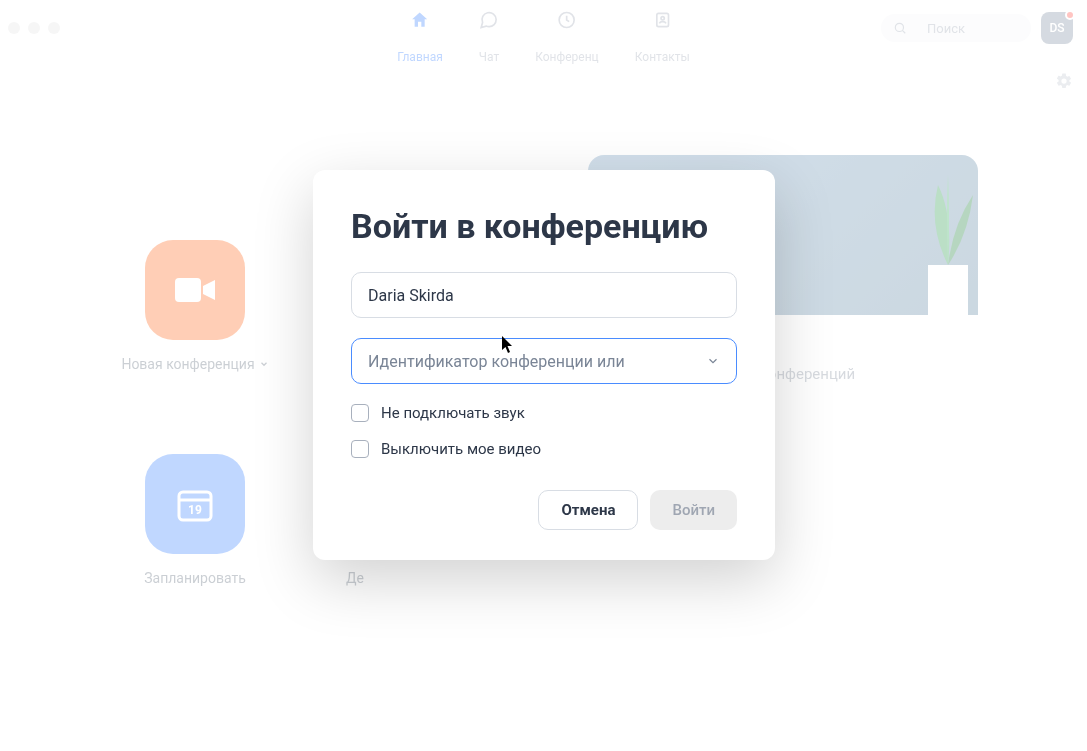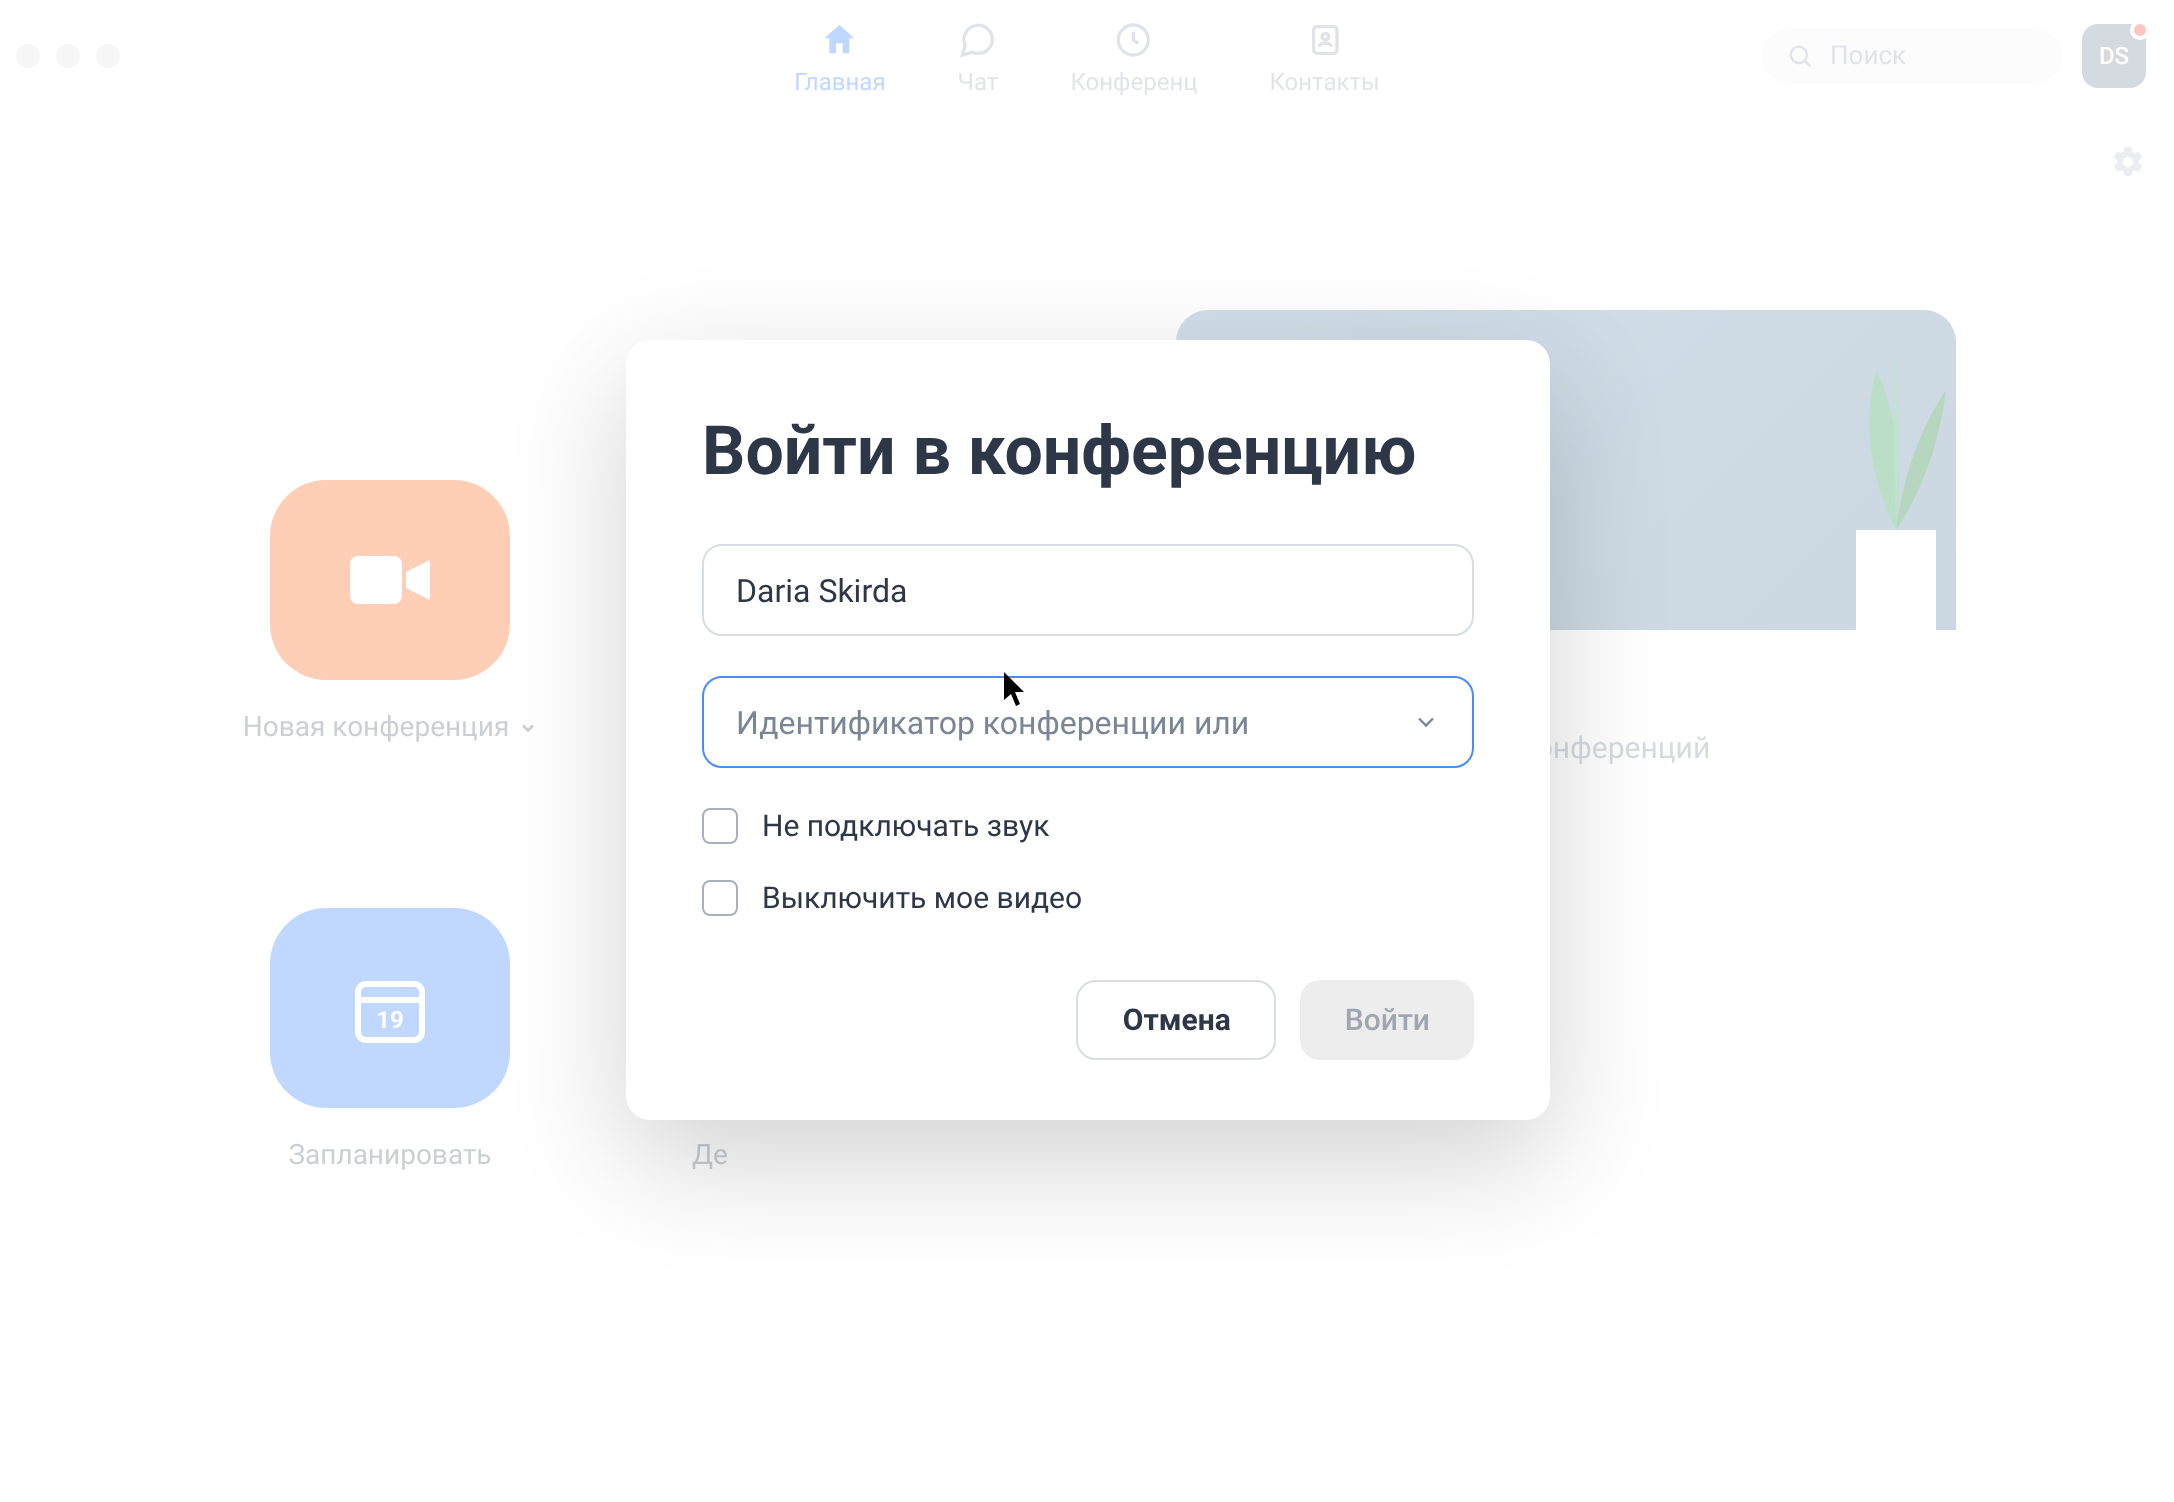--- a/index.html
+++ b/index.html
@@ -34,21 +34,21 @@
       left: 50%;
       transform: translateX(-50%);
       display: flex;
       gap: 36px;
       align-items: flex-start;
     }
     .nav-item {
       display: flex;
       flex-direction: column;
       align-items: center;
-      gap: 4px;
+      gap: 20px;
       cursor: pointer;
       color: #a8b0bd;
     }
     .nav-item.active {
       color: #4a8cff;
     }
     .nav-icon {
       width: 20px;
       height: 20px;
     }
@@ -59,21 +59,21 @@
       position: absolute;
       top: 14px;
       right: 56px;
       width: 150px;
       height: 28px;
       background: #f5f6f8;
       border-radius: 14px;
       display: flex;
       align-items: center;
       padding: 0 12px;
-      gap: 8px;
+      gap: 20px;
       color: #a8b0bd;
     }
     .search-box svg {
       width: 14px;
       height: 14px;
     }
     .search-box span {
       font-size: 13px;
     }
     .avatar {
@@ -125,21 +125,21 @@
       gap: 82px 60px;
       padding-top: 85px;
     }
     .action-tile {
       display: flex;
       flex-direction: column;
       align-items: center;
       gap: 16px;
     }
     .tile-btn {
-      width: 120px;
+      width: 100px;
       height: 100px;
       border-radius: 28px;
       display: flex;
       align-items: center;
       justify-content: center;
       color: #fff;
     }
     .tile-orange { background: #ff742e; }
     .tile-blue { background: #4a8cff; }
     .tile-label {

